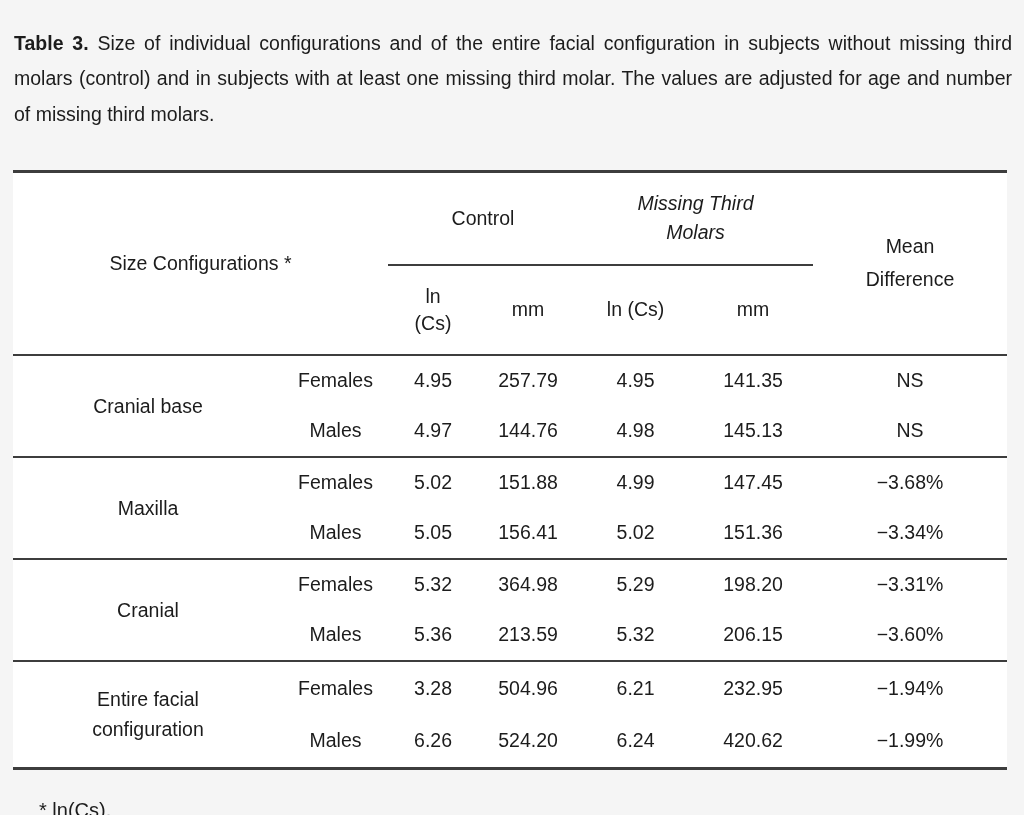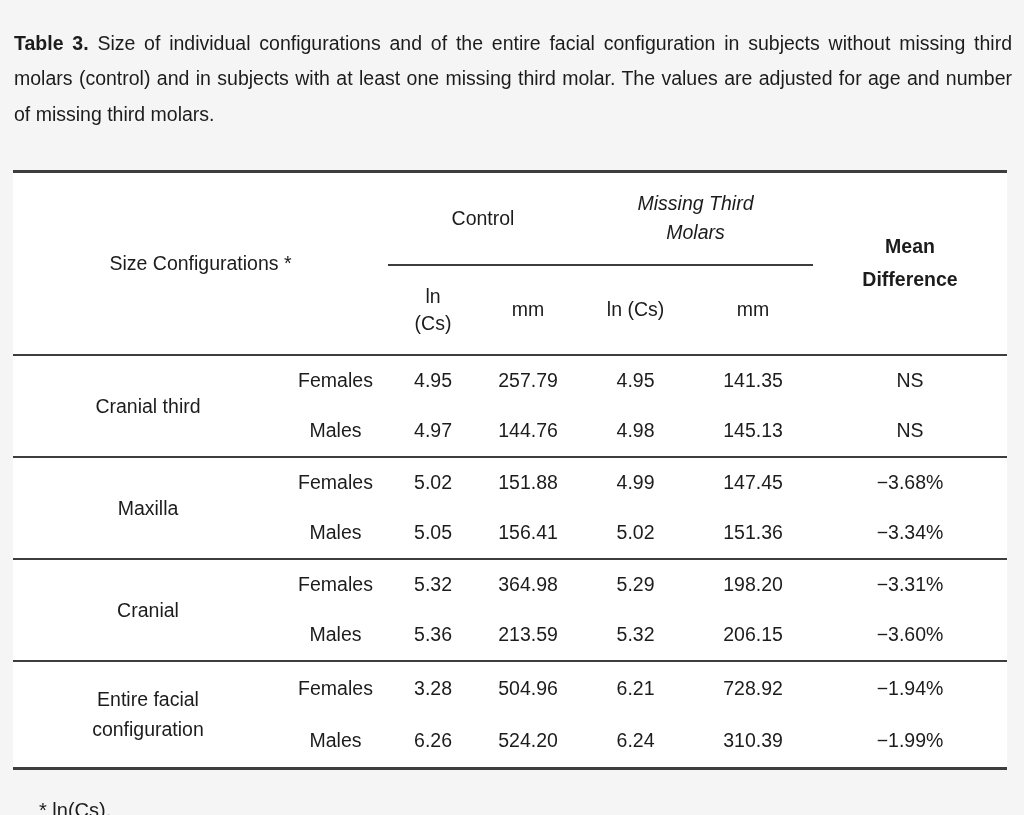--- a/index.html
+++ b/index.html
@@ -48,21 +48,21 @@
   thead { border-bottom: 2px solid #3d3d3d; }
   tr.header-top    { height: 93px; }
   tr.header-sub    { height: 90px; }
   tbody.group      { border-top: 2px solid #3d3d3d; }
   tbody.group tr   { height: 51px; }
   tbody.group-last tr { height: 54px; }
   .rule-under { border-bottom: 2px solid #3d3d3d; }
   
   .narrow-44  { display: inline-block; max-width: 44px;  line-height: 27px; }
   .narrow-130 { display: inline-block; max-width: 135px; line-height: 29px; font-style: italic; }
-  .narrow-100 { display: inline-block; max-width: 104px; line-height: 33px; font-weight: bold; }
+  .narrow-100 { display: inline-block; max-width: 104px; line-height: 33px; }
   .config-label { display: inline-block; max-width: 145px; line-height: 30px; }
   
   .footnote {
     margin: 29px 0 0 39px;
     font-size: 20px;
     color: #1c1c1c;
   }
 </style>
 </head>
 <body>
@@ -89,21 +89,21 @@
     <tr class="header-sub">
       <th><span class="narrow-44">ln (Cs)</span></th>
       <th>mm</th>
       <th>ln (Cs)</th>
       <th>mm</th>
     </tr>
   </thead>
 
   <tbody class="group">
     <tr>
-      <td rowspan="2"><span class="config-label">Cranial third</span></td>
+      <td rowspan="2"><span class="config-label">Cranial base</span></td>
       <td>Females</td>
       <td>4.95</td>
       <td>257.79</td>
       <td>4.95</td>
       <td>141.35</td>
       <td>NS</td>
     </tr>
     <tr>
       <td>Males</td>
       <td>4.97</td>
@@ -154,27 +154,27 @@
     </tr>
   </tbody>
 
   <tbody class="group group-last">
     <tr>
       <td rowspan="2"><span class="config-label">Entire facial configuration</span></td>
       <td>Females</td>
       <td>3.28</td>
       <td>504.96</td>
       <td>6.21</td>
-      <td>728.92</td>
+      <td>232.95</td>
       <td>−1.94%</td>
     </tr>
     <tr>
       <td>Males</td>
       <td>6.26</td>
       <td>524.20</td>
       <td>6.24</td>
-      <td>310.39</td>
+      <td>420.62</td>
       <td>−1.99%</td>
     </tr>
   </tbody>
 </table>
 
 <p class="footnote">* ln(Cs).</p>
 
 </body></html>

